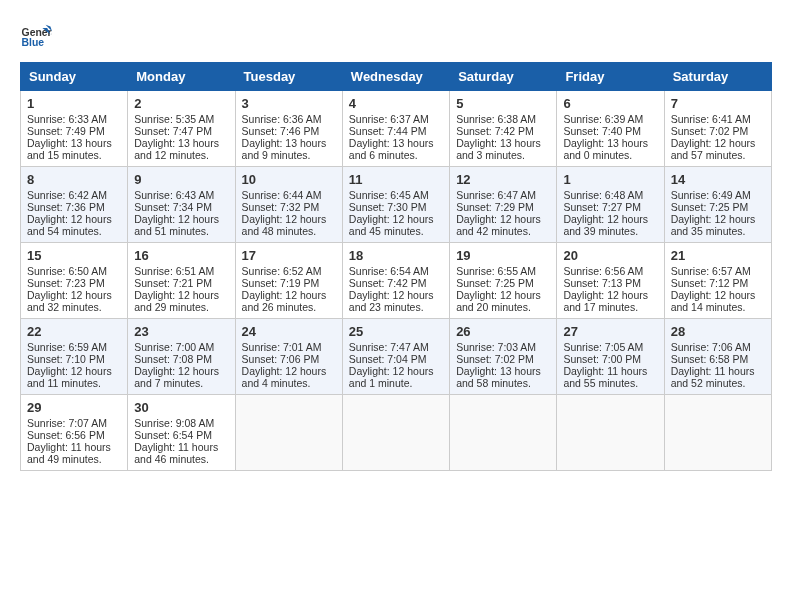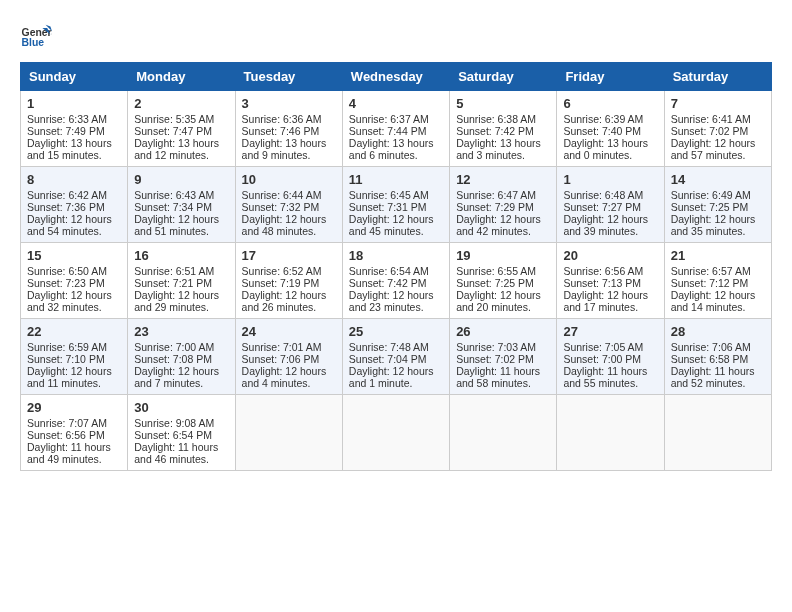--- a/index.html
+++ b/index.html
@@ -111,40 +111,40 @@
         <td><span class="day-num">3</span><span>Sunrise: 6:36 AM</span><br><span>Sunset: 7:46 PM</span><br><span>Daylight: 13 hours and 9 minutes.</span></td>
         <td><span class="day-num">4</span><span>Sunrise: 6:37 AM</span><br><span>Sunset: 7:44 PM</span><br><span>Daylight: 13 hours and 6 minutes.</span></td>
         <td><span class="day-num">5</span><span>Sunrise: 6:38 AM</span><br><span>Sunset: 7:42 PM</span><br><span>Daylight: 13 hours and 3 minutes.</span></td>
         <td><span class="day-num">6</span><span>Sunrise: 6:39 AM</span><br><span>Sunset: 7:40 PM</span><br><span>Daylight: 13 hours and 0 minutes.</span></td>
         <td><span class="day-num">7</span><span>Sunrise: 6:41 AM</span><br><span>Sunset: 7:02 PM</span><br><span>Daylight: 12 hours and 57 minutes.</span></td>
       </tr>
       <tr>
         <td><span class="day-num">8</span><span>Sunrise: 6:42 AM</span><br><span>Sunset: 7:36 PM</span><br><span>Daylight: 12 hours and 54 minutes.</span></td>
         <td><span class="day-num">9</span><span>Sunrise: 6:43 AM</span><br><span>Sunset: 7:34 PM</span><br><span>Daylight: 12 hours and 51 minutes.</span></td>
         <td><span class="day-num">10</span><span>Sunrise: 6:44 AM</span><br><span>Sunset: 7:32 PM</span><br><span>Daylight: 12 hours and 48 minutes.</span></td>
-        <td><span class="day-num">11</span><span>Sunrise: 6:45 AM</span><br><span>Sunset: 7:31 PM</span><br><span>Daylight: 12 hours and 45 minutes.</span></td>
+        <td><span class="day-num">11</span><span>Sunrise: 6:45 AM</span><br><span>Sunset: 7:30 PM</span><br><span>Daylight: 12 hours and 45 minutes.</span></td>
         <td><span class="day-num">12</span><span>Sunrise: 6:47 AM</span><br><span>Sunset: 7:29 PM</span><br><span>Daylight: 12 hours and 42 minutes.</span></td>
         <td><span class="day-num">1</span><span>Sunrise: 6:48 AM</span><br><span>Sunset: 7:27 PM</span><br><span>Daylight: 12 hours and 39 minutes.</span></td>
         <td><span class="day-num">14</span><span>Sunrise: 6:49 AM</span><br><span>Sunset: 7:25 PM</span><br><span>Daylight: 12 hours and 35 minutes.</span></td>
       </tr>
       <tr>
         <td><span class="day-num">15</span><span>Sunrise: 6:50 AM</span><br><span>Sunset: 7:23 PM</span><br><span>Daylight: 12 hours and 32 minutes.</span></td>
         <td><span class="day-num">16</span><span>Sunrise: 6:51 AM</span><br><span>Sunset: 7:21 PM</span><br><span>Daylight: 12 hours and 29 minutes.</span></td>
         <td><span class="day-num">17</span><span>Sunrise: 6:52 AM</span><br><span>Sunset: 7:19 PM</span><br><span>Daylight: 12 hours and 26 minutes.</span></td>
         <td><span class="day-num">18</span><span>Sunrise: 6:54 AM</span><br><span>Sunset: 7:42 PM</span><br><span>Daylight: 12 hours and 23 minutes.</span></td>
         <td><span class="day-num">19</span><span>Sunrise: 6:55 AM</span><br><span>Sunset: 7:25 PM</span><br><span>Daylight: 12 hours and 20 minutes.</span></td>
         <td><span class="day-num">20</span><span>Sunrise: 6:56 AM</span><br><span>Sunset: 7:13 PM</span><br><span>Daylight: 12 hours and 17 minutes.</span></td>
         <td><span class="day-num">21</span><span>Sunrise: 6:57 AM</span><br><span>Sunset: 7:12 PM</span><br><span>Daylight: 12 hours and 14 minutes.</span></td>
       </tr>
       <tr>
         <td><span class="day-num">22</span><span>Sunrise: 6:59 AM</span><br><span>Sunset: 7:10 PM</span><br><span>Daylight: 12 hours and 11 minutes.</span></td>
         <td><span class="day-num">23</span><span>Sunrise: 7:00 AM</span><br><span>Sunset: 7:08 PM</span><br><span>Daylight: 12 hours and 7 minutes.</span></td>
         <td><span class="day-num">24</span><span>Sunrise: 7:01 AM</span><br><span>Sunset: 7:06 PM</span><br><span>Daylight: 12 hours and 4 minutes.</span></td>
-        <td><span class="day-num">25</span><span>Sunrise: 7:48 AM</span><br><span>Sunset: 7:04 PM</span><br><span>Daylight: 12 hours and 1 minute.</span></td>
-        <td><span class="day-num">26</span><span>Sunrise: 7:03 AM</span><br><span>Sunset: 7:02 PM</span><br><span>Daylight: 11 hours and 58 minutes.</span></td>
+        <td><span class="day-num">25</span><span>Sunrise: 7:47 AM</span><br><span>Sunset: 7:04 PM</span><br><span>Daylight: 12 hours and 1 minute.</span></td>
+        <td><span class="day-num">26</span><span>Sunrise: 7:03 AM</span><br><span>Sunset: 7:02 PM</span><br><span>Daylight: 13 hours and 58 minutes.</span></td>
         <td><span class="day-num">27</span><span>Sunrise: 7:05 AM</span><br><span>Sunset: 7:00 PM</span><br><span>Daylight: 11 hours and 55 minutes.</span></td>
         <td><span class="day-num">28</span><span>Sunrise: 7:06 AM</span><br><span>Sunset: 6:58 PM</span><br><span>Daylight: 11 hours and 52 minutes.</span></td>
       </tr>
       <tr>
         <td><span class="day-num">29</span><span>Sunrise: 7:07 AM</span><br><span>Sunset: 6:56 PM</span><br><span>Daylight: 11 hours and 49 minutes.</span></td>
         <td><span class="day-num">30</span><span>Sunrise: 9:08 AM</span><br><span>Sunset: 6:54 PM</span><br><span>Daylight: 11 hours and 46 minutes.</span></td>
         <td class="empty-cell"></td>
         <td class="empty-cell"></td>
         <td class="empty-cell"></td>
         <td class="empty-cell"></td>

